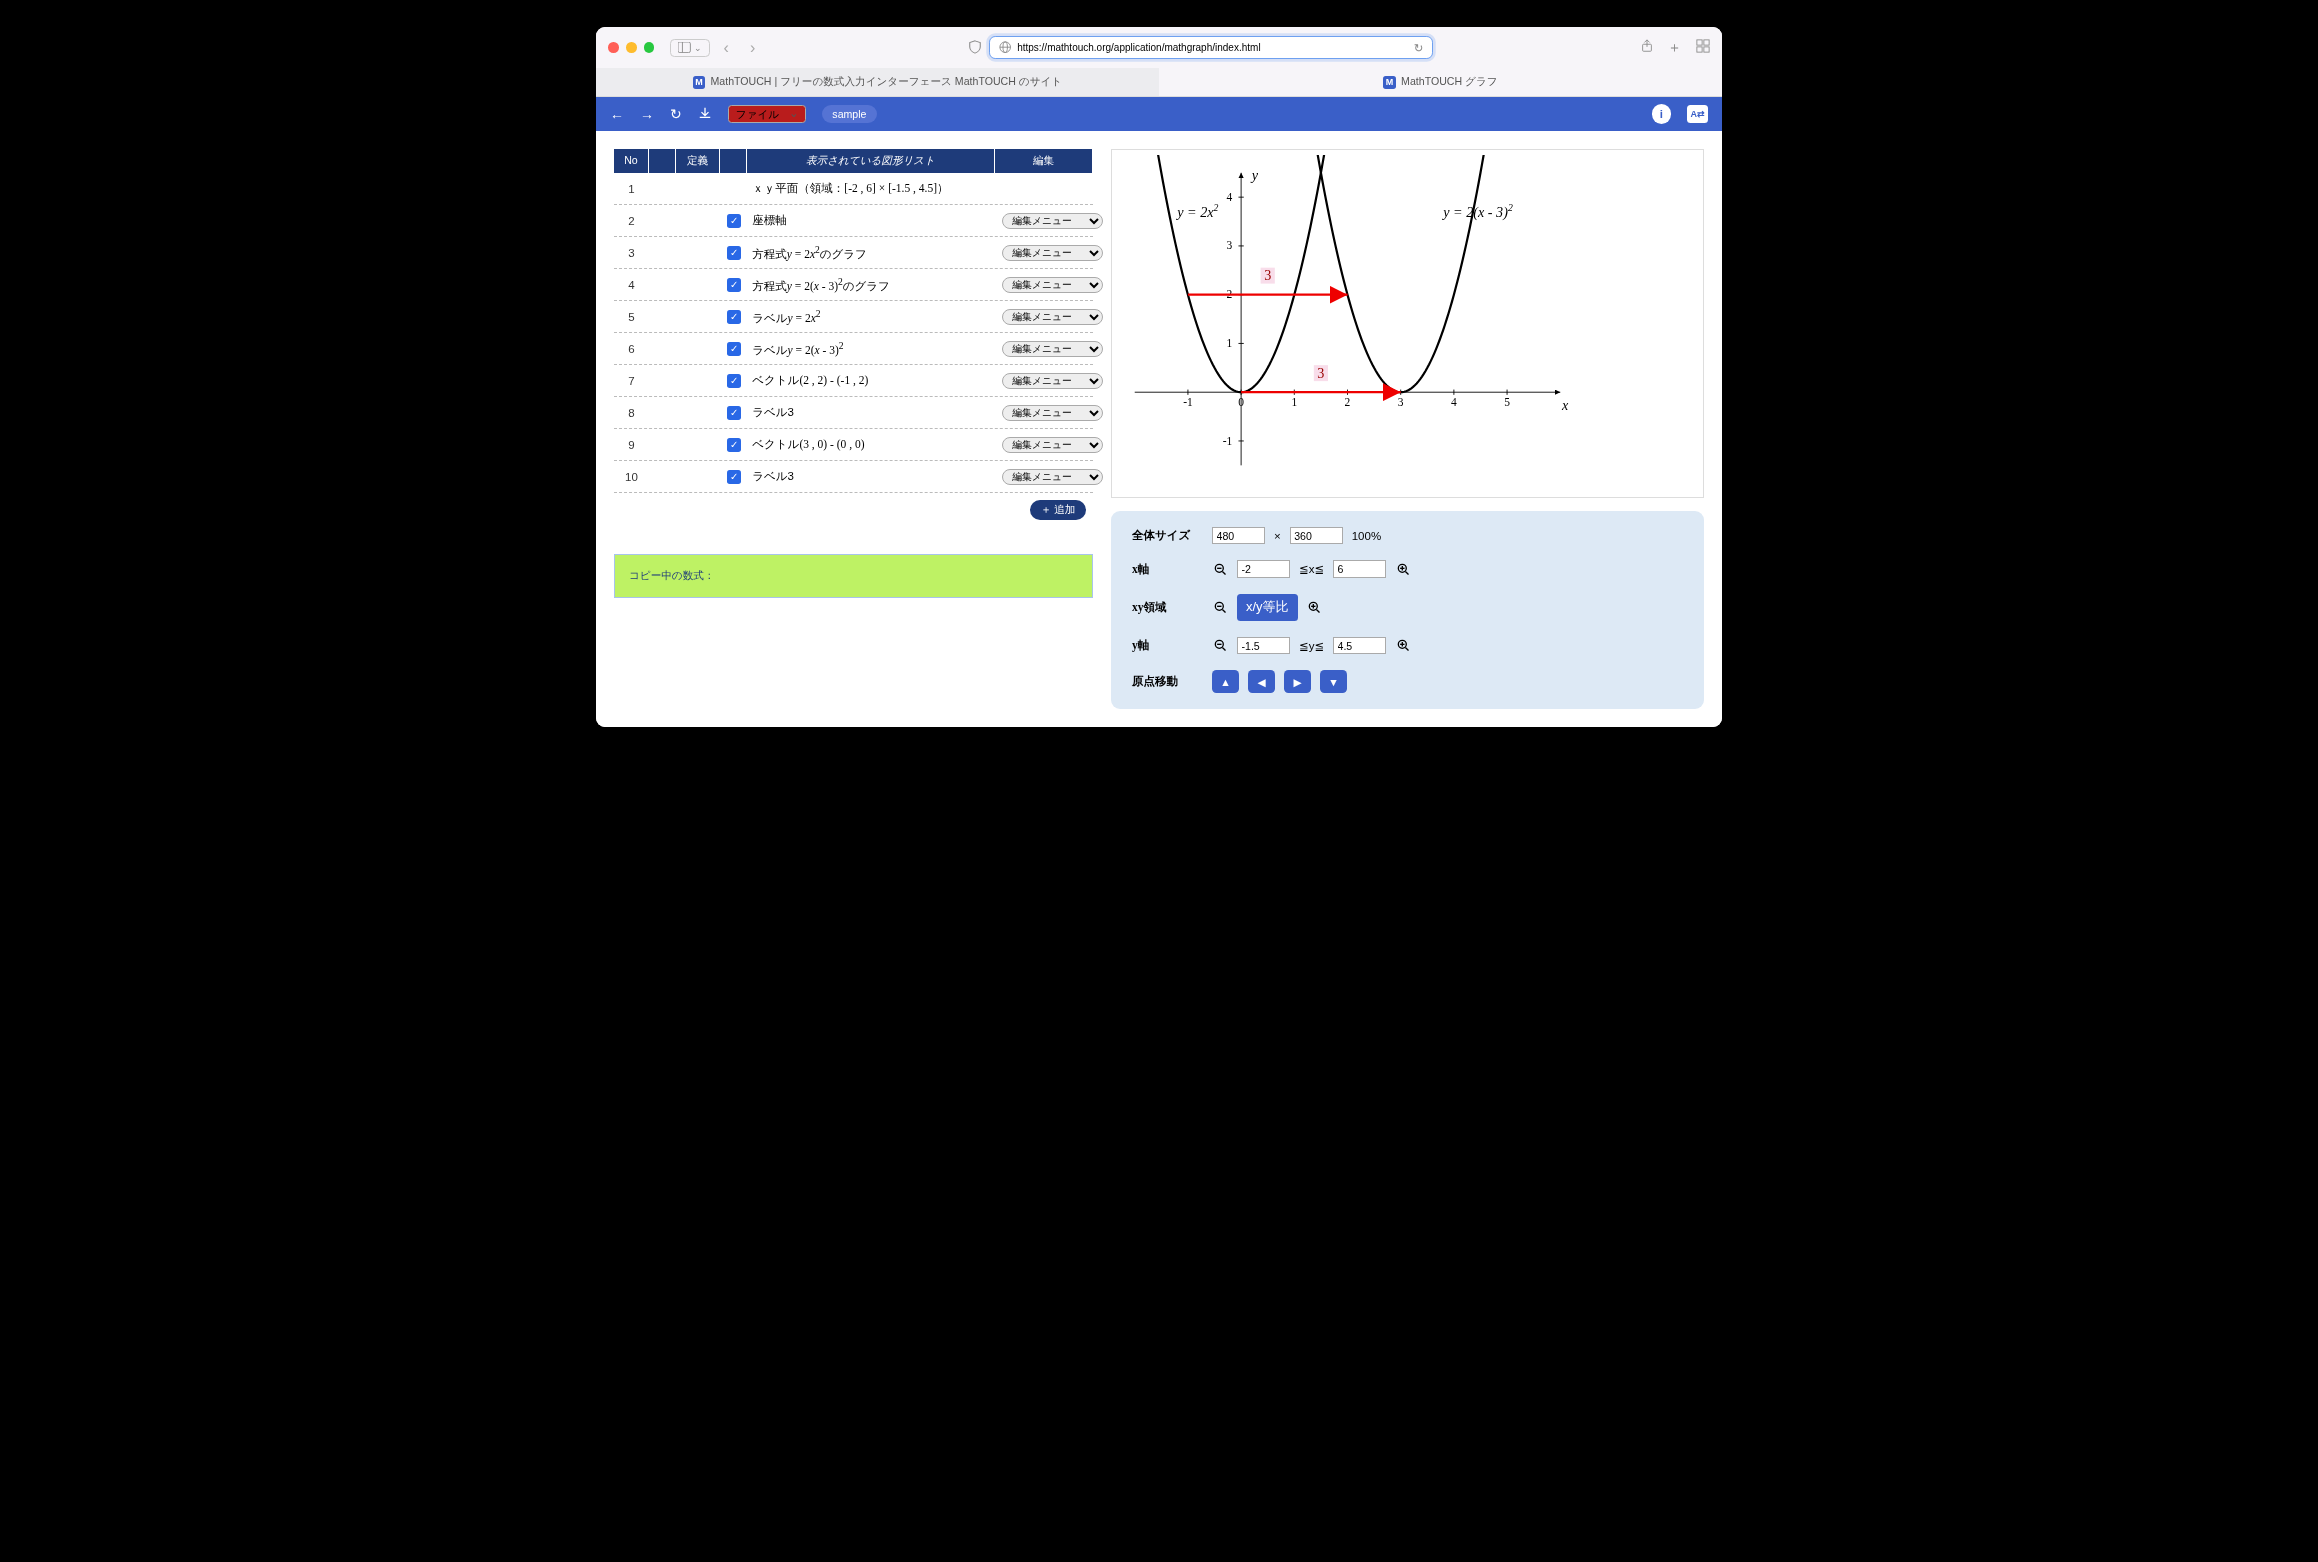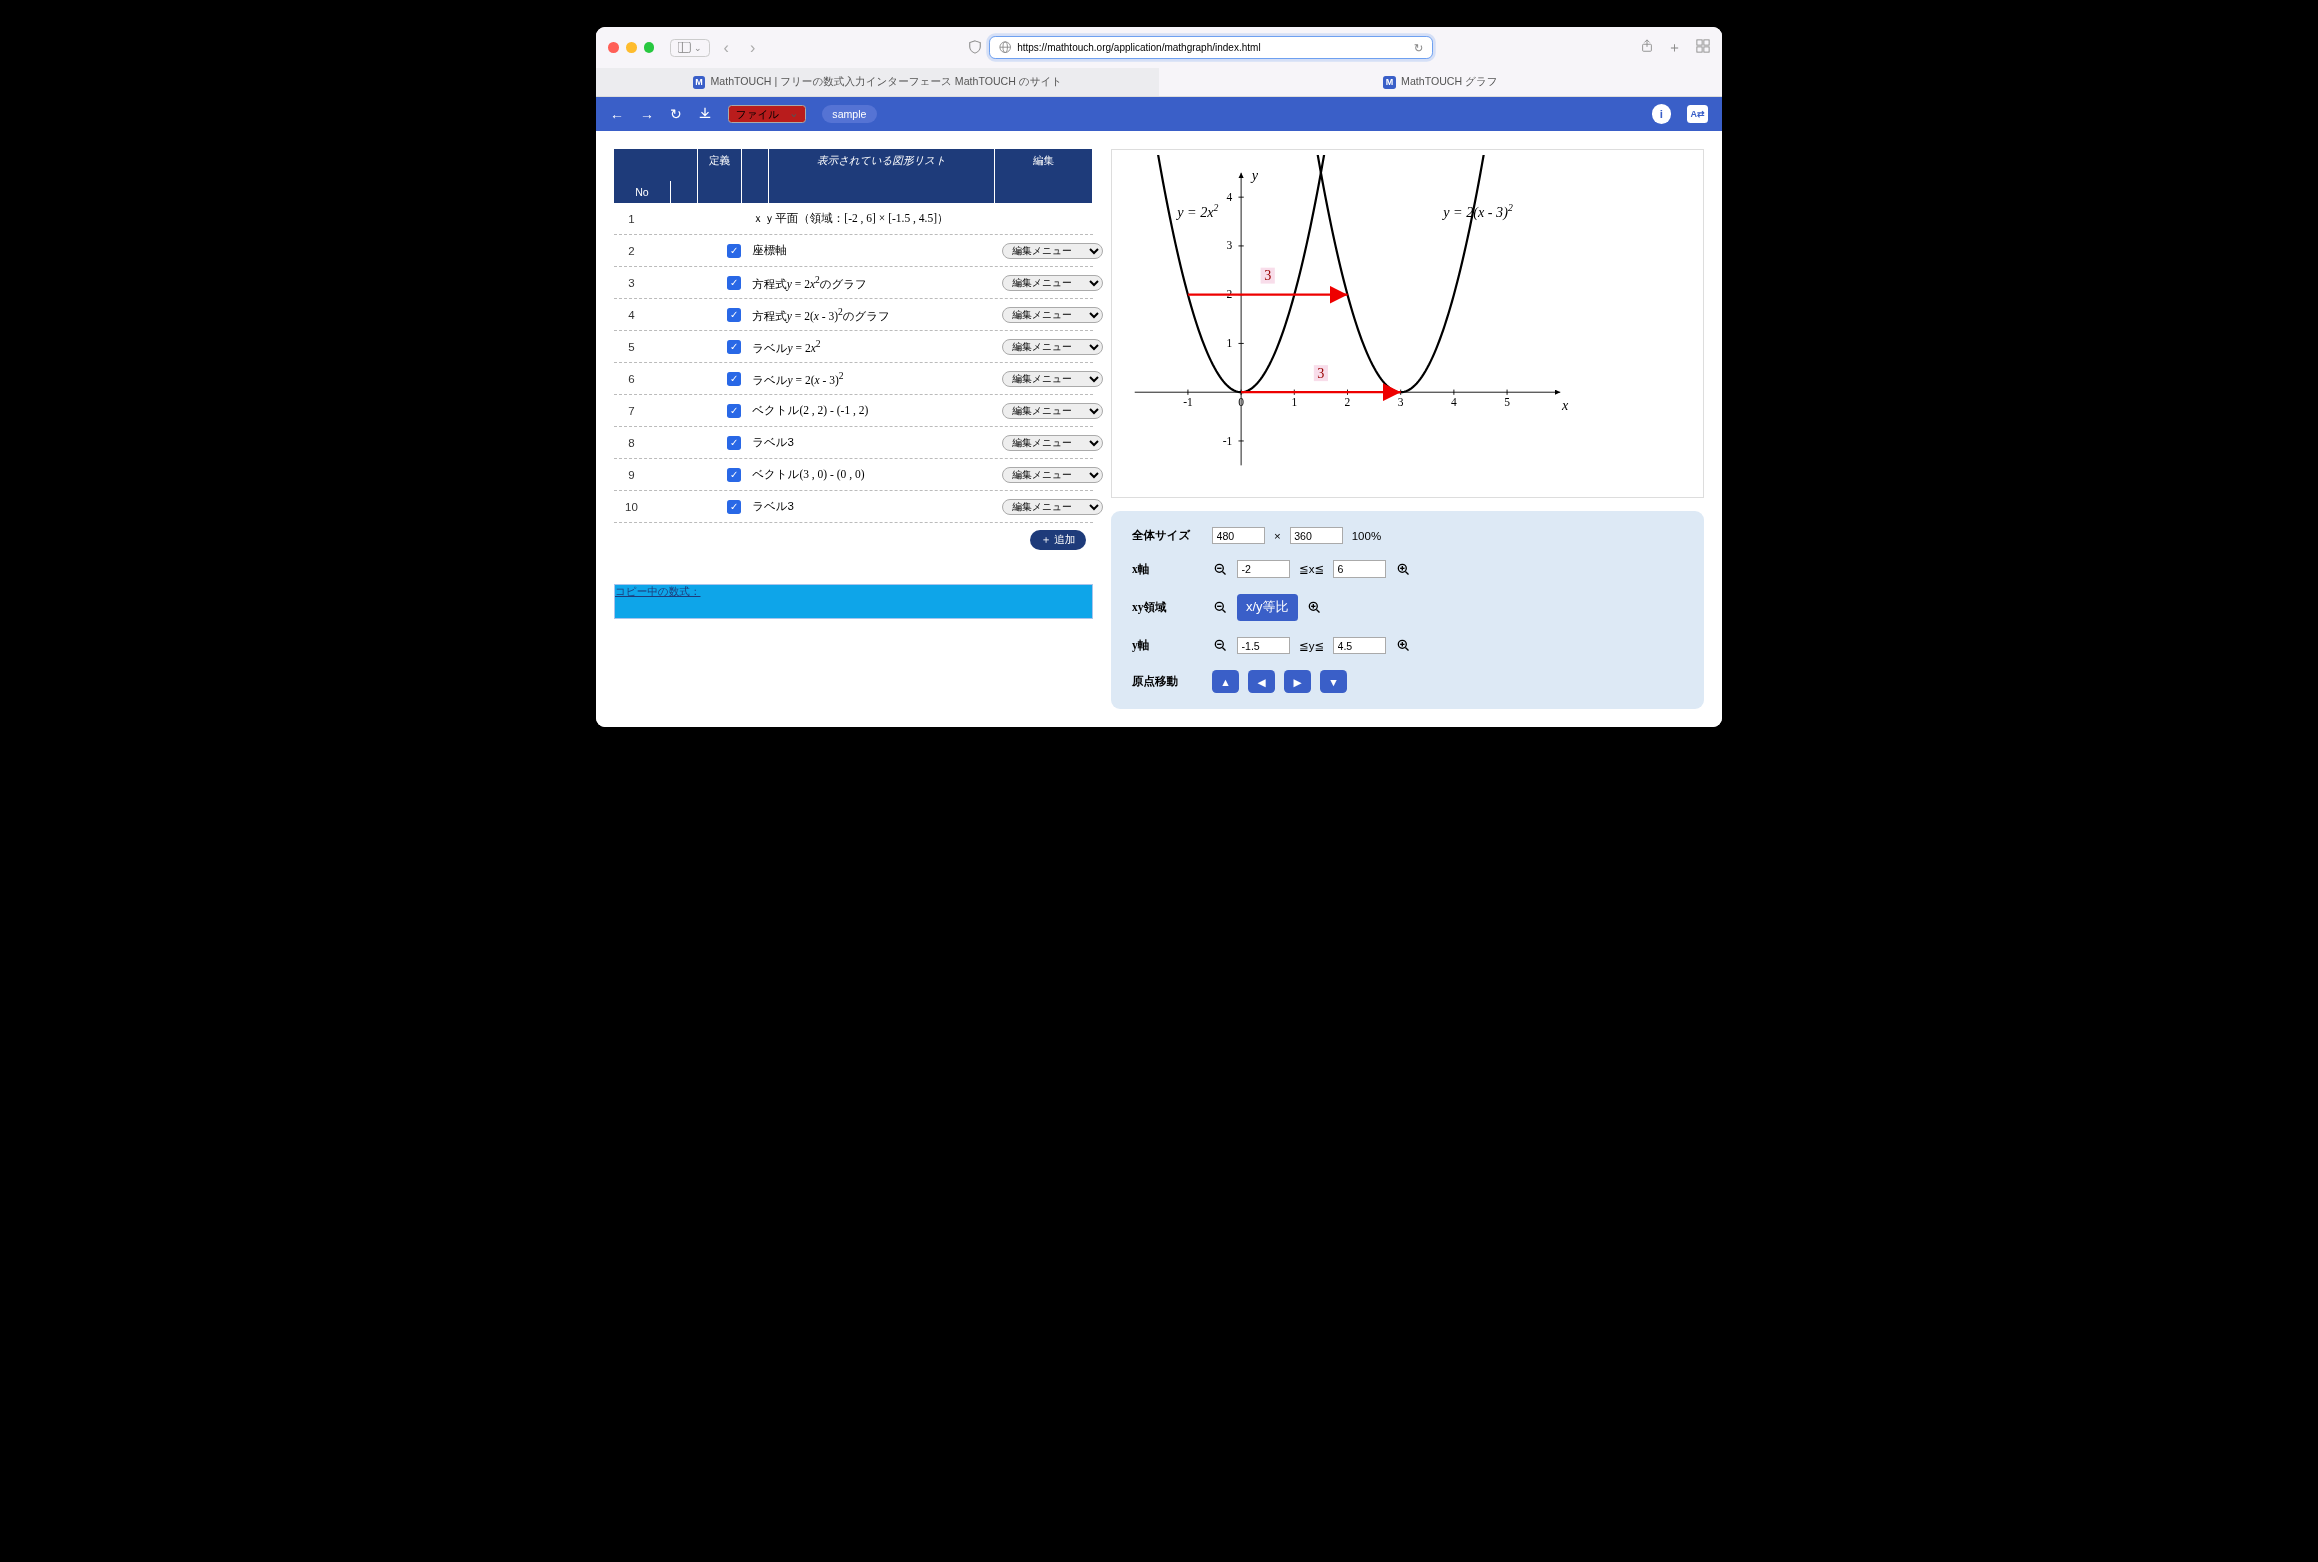--- a/index.html
+++ b/index.html
@@ -31,39 +31,39 @@
 .file-select-wrap::after { content: "⌄"; position: absolute; right: 7px; top: 0.9px; pointer-events: none; color: #555; }
 .badge { background: #5573d4; border-radius: 10.6px; padding: 2.7px 10.6px; font-size: 10.6px; color: #fff; }
 .app-toolbar .spacer { flex: 1; }
 .circle-btn { background: #fff; color: #3a5fc8; border-radius: 50%; width: 19.5px; height: 19.5px; display: inline-flex; align-items: center; justify-content: center; font-weight: bold; font-size: 11.5px; }
 .lang-btn { background: #fff; color: #3a5fc8; border-radius: 3.5px; width: 21px; height: 18px; display: inline-flex; align-items: center; justify-content: center; font-size: 9px; font-weight: bold; }
 .content { display: flex; gap: 18px; padding: 18px; background: #fff; align-items: flex-start; }
 .left-panel { width: 479px; }
 .table { border: none; width: 100%; }
 .thead { display: flex; background: #1e3b7a; color: #fff; font-size: 10.6px; }
 .th { padding: 5.3px 7px; border-right: 0.9px solid #fff; text-align: center; }
-.th-no { width: 57px; margin-top: 32px; }
+.th-no { width: 35px; }
 .th-chk { width: 27px; }
 .th-def { width: 44px; }
 .th-chk2 { width: 27px; }
 .th-list { flex: 1; font-style: italic; }
 .th-edit { width: 98px; }
 .tr { display: flex; border-bottom: 0.9px dashed #bbb; align-items: center; min-height: 32px; background: #fff; }
 .td { padding: 5.3px 7px; }
 .td-no { width: 35px; text-align: center; color: #333; }
 .td-chk { width: 27px; }
 .td-def { width: 44px; }
 .td-chk2 { width: 27px; text-align: center; }
 .td-list { flex: 1; padding-left: 5.3px; }
 .td-edit { width: 98px; text-align: center; }
 .chkbox { width: 14px; height: 14px; background: #2968e6; border-radius: 2.7px; display: inline-flex; align-items: center; justify-content: center; color: #fff; font-size: 9.8px; }
 .edit-select { background: #eee; border: 0.9px solid #aaa; border-radius: 8px; padding: 0.9px 14px 0.9px 5.3px; font-size: 9.8px; }
 .add-row { text-align: right; padding: 7px; }
 .add-btn { background: #1e3b7a; color: #fff; border: none; border-radius: 10.6px; padding: 2.7px 10.6px; font-size: 10.6px; cursor: pointer; }
-.copy-area { border: 0.9px solid #a8c4ec; background: #0ea5e9; padding: 0; margin-top: 27px; color: #1e3b7a; font-size: 10.6px; min-height: 35px; text-decoration: underline; }
+.copy-area { border: 0.9px solid #a8c4ec; background: #bef264; padding: 14px; margin-top: 27px; color: #1e3b7a; font-size: 10.6px; min-height: 35px; }
 .right-panel { flex: 1; }
 .graph-box { background: #fff; border: 0.9px solid #ddd; padding: 5.3px; }
 .graph-svg { display: block; }
 .controls { background: #dde9f5; border-radius: 9px; padding: 16px 21px; margin-top: 12.4px; }
 .ctrl-row { display: flex; align-items: center; gap: 9px; margin-bottom: 16px; font-size: 11.5px; }
 .ctrl-label { width: 71px; font-weight: bold; font-family: Liberation Serif, serif; }
 .ctrl-input { width: 53px; padding: 1.8px 3.5px; border: 0.9px solid #aaa; background: #fff; font-size: 10.6px; }
 .zoom-btn { width: 16px; height: 16px; display: inline-flex; align-items: center; justify-content: center; cursor: pointer; font-size: 12.4px; }
 .ratio-btn { background: #3a5fc8; color: #fff; border: none; border-radius: 3.5px; padding: 4.4px 9px; font-size: 13px; cursor: pointer; }
 .arrow-btn { background: #3a5fc8; color: #fff; border: none; border-radius: 4.4px; width: 27px; height: 23px; font-size: 10.6px; cursor: pointer; }

